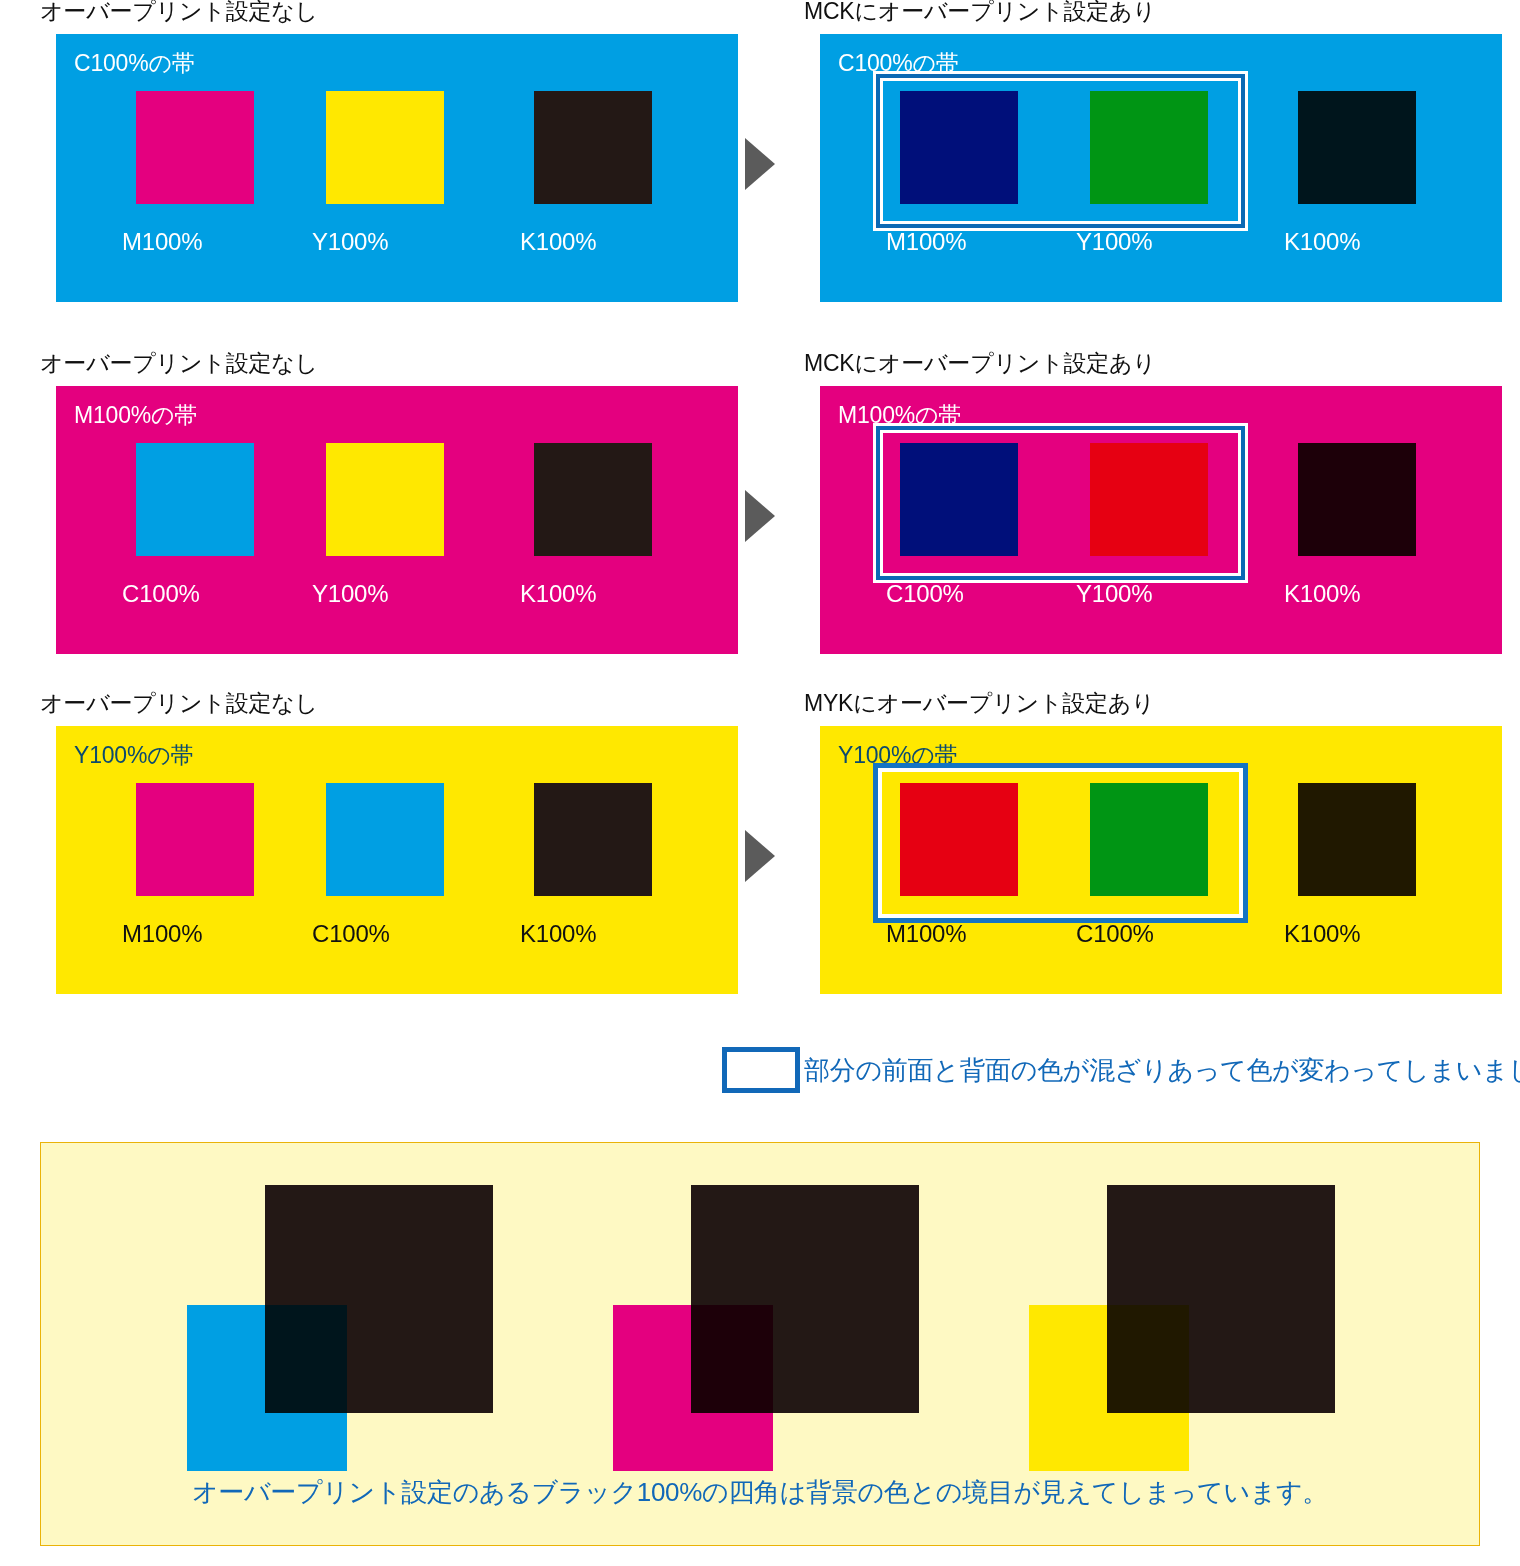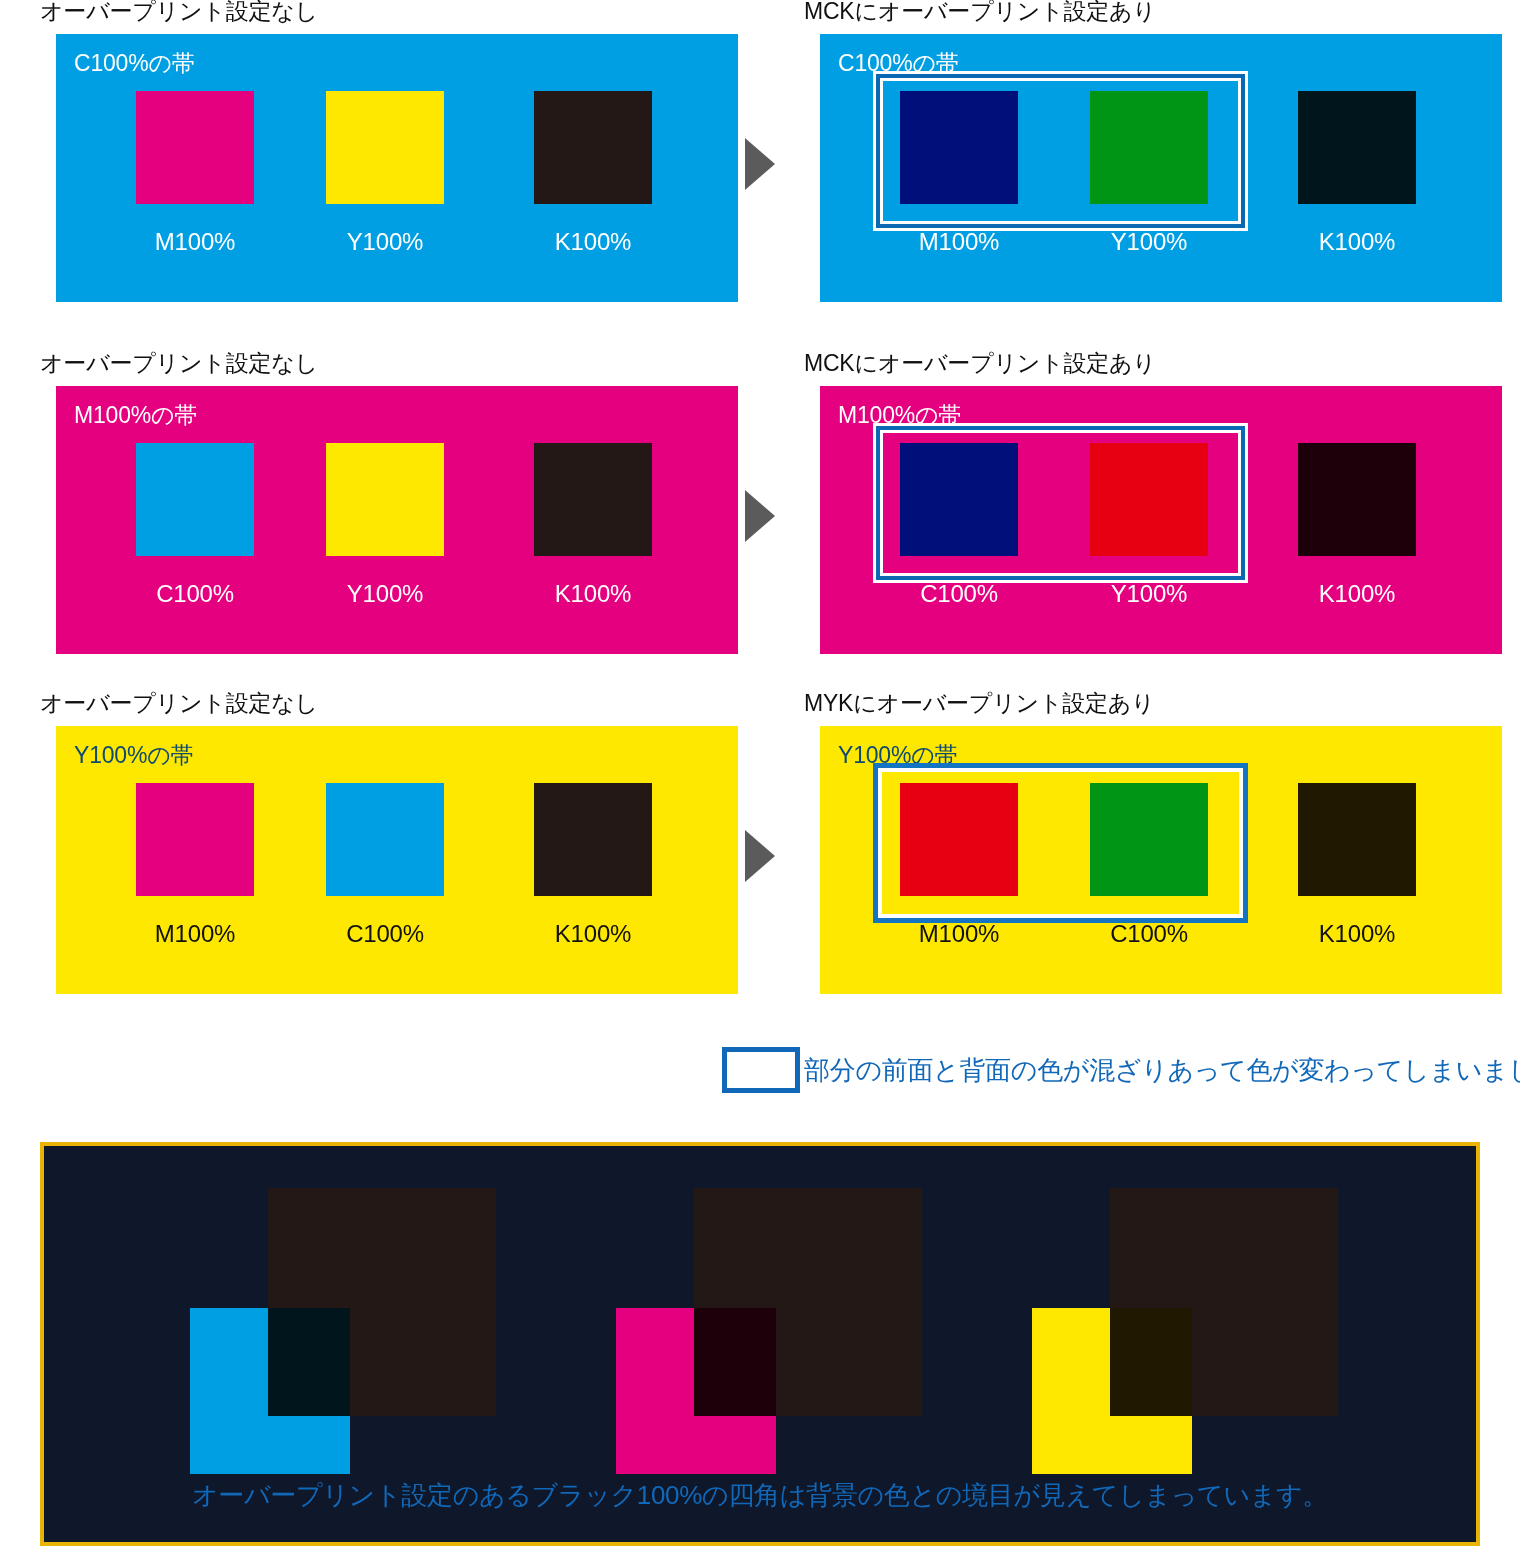--- a/index.html
+++ b/index.html
@@ -86,21 +86,20 @@
     top: 0;
     left: 0;
     width: 118px;
     height: 113px;
   }
   .swatch-label {
     position: absolute;
     top: 137px;
     left: -14px;
     width: 146px;
-    text-align: center;
     font-size: 24px;
     line-height: 28px;
     white-space: nowrap;
     letter-spacing: -0.2px;
   }
   .swatch-label.on-dark  { color: #ffffff; }
   .swatch-label.on-light { color: #111111; }
 
   
   .highlight {
@@ -170,22 +169,22 @@
   }
 
   
   .bottom-panel {
     position: absolute;
     left: 40px;
     top: 1142px;
     width: 1440px;
     height: 404px;
     box-sizing: border-box;
-    border: 4px solid #eab308;
-    background: #0f172a;
+    border: 1px solid #eab308;
+    background: #fef9c3;
   }
   .overlap-group {
     position: absolute;
     top: 42px;
     width: 360px;
     height: 286px;
   }
   .overlap-group.g0 { left: 146px; }
   .overlap-group.g1 { left: 572px; }
   .overlap-group.g2 { left: 988px; }

